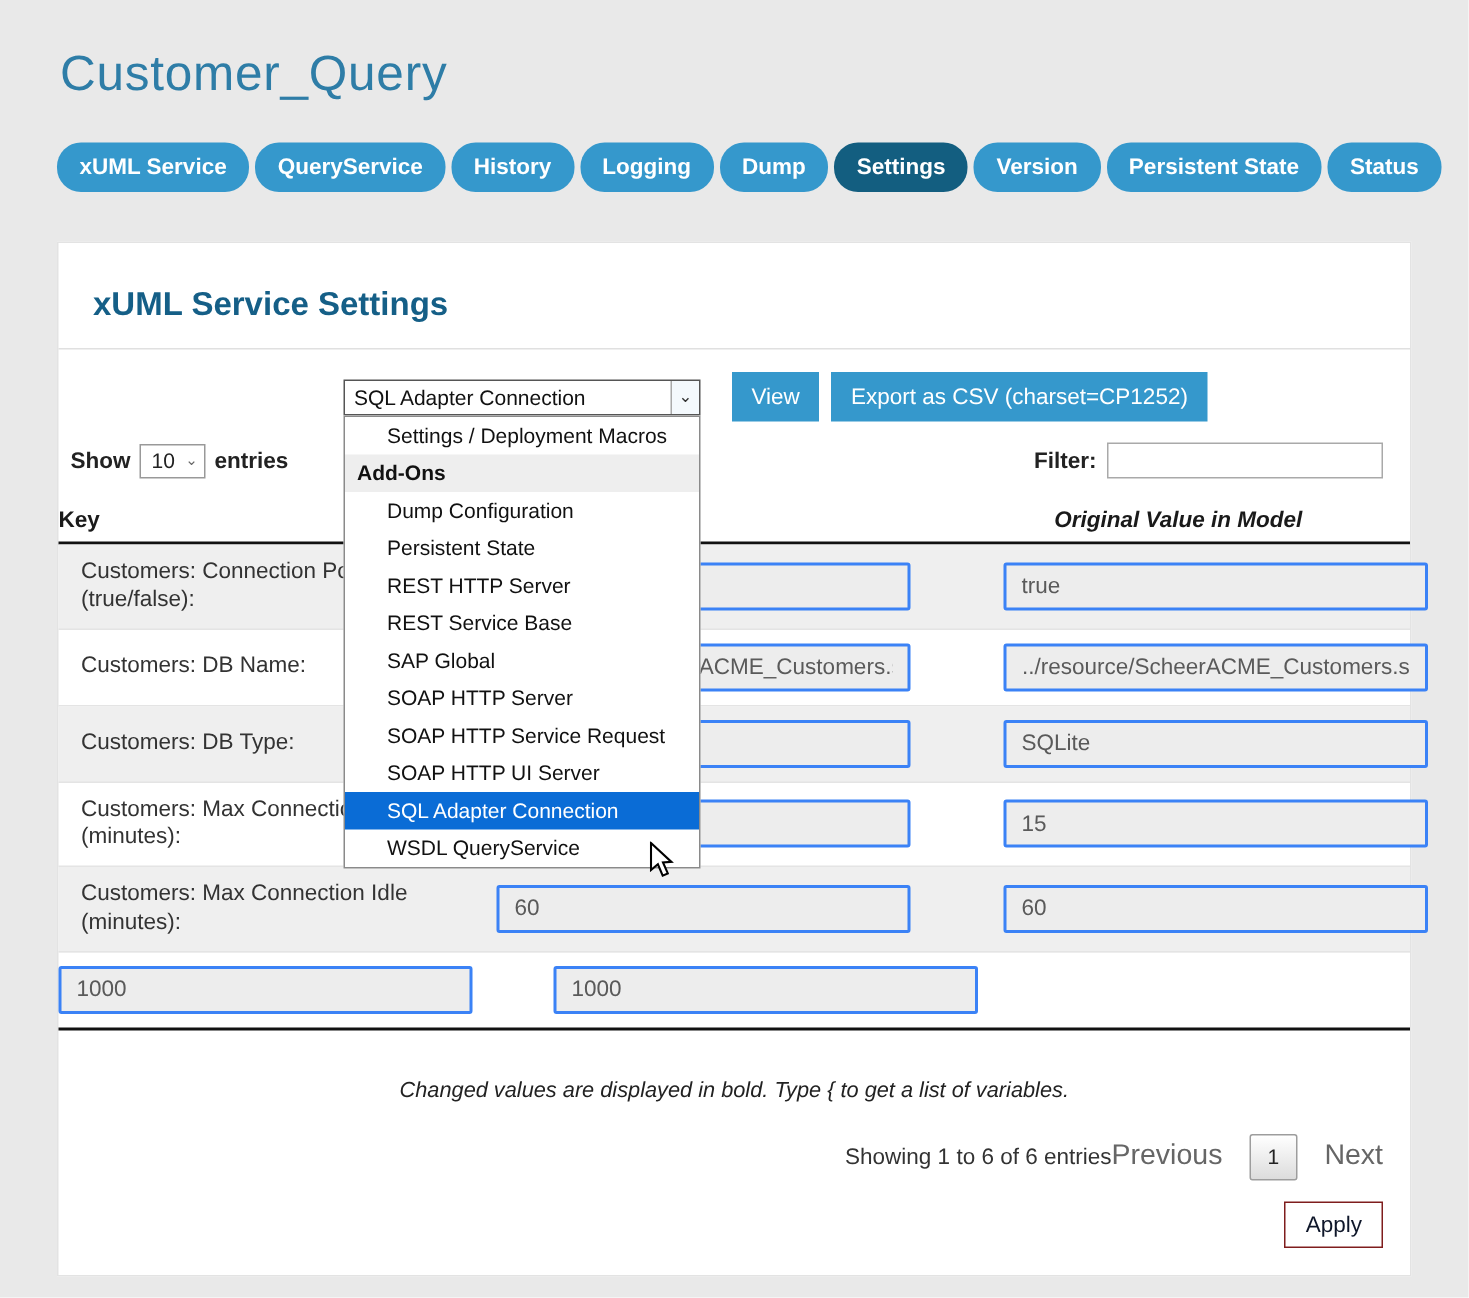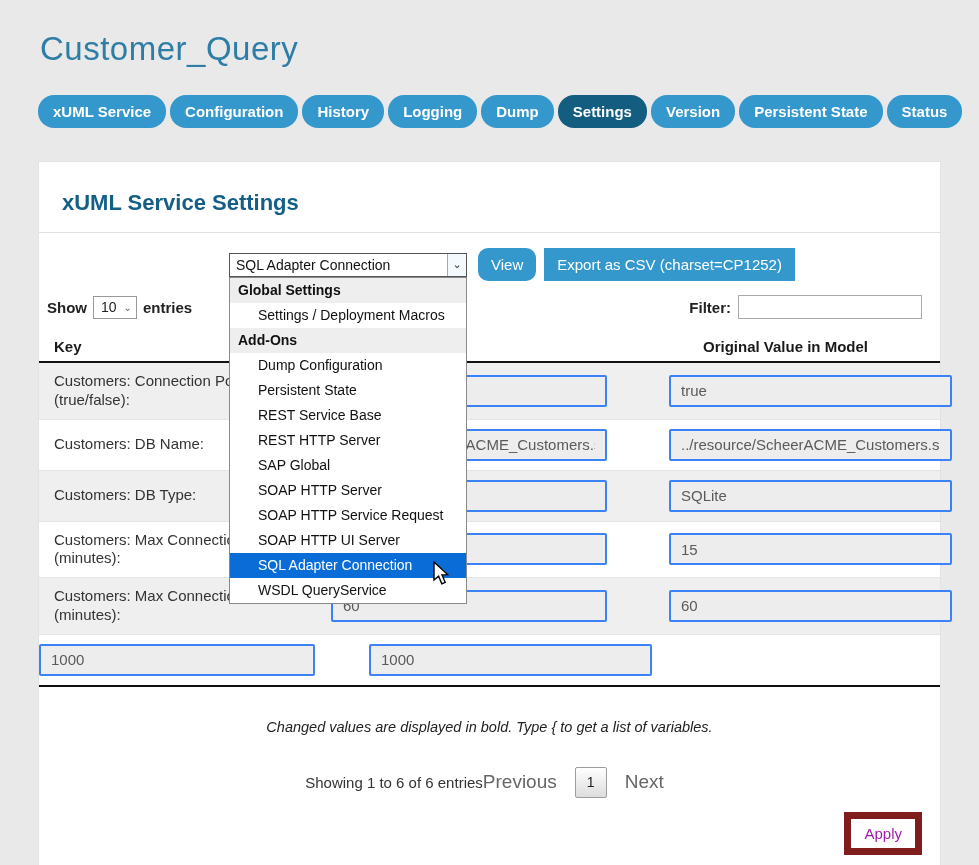--- a/index.html
+++ b/index.html
@@ -88,21 +88,21 @@
     background: #3598cc;
     color: #fff;
     border: none;
     height: 33px;
     padding: 0 13px;
     font-size: 15px;
     font-family: "Liberation Sans", sans-serif;
     cursor: pointer;
     white-space: nowrap;
   }
-  .btn-view { margin-left: 11px; border-radius: 10px; }
+  .btn-view { margin-left: 21px; }
   .btn-export { margin-left: 8px; }
   
   .info-row {
     display: flex;
     align-items: center;
     justify-content: space-between;
     margin-top: 14px;
     padding: 0 18px 0 8px;
     height: 24px;
   }
@@ -126,22 +126,22 @@
   }
   
   .tbl { margin-top: 13px; width: 100%; }
   .tbl-header {
     display: grid;
     grid-template-columns: 292px 300px 1fr;
     border-bottom: 2px solid #111;
     padding: 6px 0;
   }
   .tbl-header .hc { font-size: 15px; font-weight: bold; color: #1a1a1a; }
-  .hc-key { padding-left: 15px; }
-  .hc-orig { text-align: center; }
+  .hc-key { }
+  .hc-orig { text-align: center; font-style: italic; }
   .trow {
     display: grid;
     grid-template-columns: 292px 300px 1fr;
     align-items: center;
     padding: 9px 0;
     border-bottom: 1px solid #e4e4e4;
   }
   .trow:nth-child(even) { background: #efefef; }
   .trow:last-child { border-bottom: 2px solid #111; }
   .key-cell {
@@ -164,41 +164,41 @@
   .note {
     margin-top: 32px;
     text-align: center;
     font-size: 14.5px;
     font-style: italic;
     color: #222;
   }
   .footer-row {
     display: flex;
     align-items: center;
-    justify-content: center;
-    margin-top: 32px;
+    justify-content: flex-end;
+    margin-top: 21px;
     padding: 0 18px 0 8px;
   }
   .showing { font-size: 15px; color: #333; }
   .pager { display: flex; align-items: center; gap: 18px; }
   .pager .nav-link { font-size: 19px; color: #666; cursor: pointer; }
   .page-btn {
     min-width: 32px; height: 31px;
     border: 1px solid #9d9d9d;
     border-radius: 2px;
     background: linear-gradient(to bottom, #ffffff 0%, #dcdcdc 100%);
     font-size: 14px; color: #222;
     text-align: center; line-height: 29px;
     cursor: pointer;
   }
   .apply-row { display: flex; justify-content: flex-end; margin-top: 14px; padding-right: 18px; }
   .btn-apply {
     background: #fff;
-    border: 7px solid #7f1d1d;
-    color: #a21caf;
+    border: 1px solid #7f1d1d;
+    color: #0f172a;
     font-size: 15px;
     padding: 6px 13px;
     font-family: "Liberation Sans", sans-serif;
     cursor: pointer;
   }
   
   .dropdown {
     position: absolute;
     left: 190px;
     top: 115px;
@@ -227,21 +227,21 @@
   
   .cursor-icon { position: absolute; left: 433px; top: 561px; z-index: 30; pointer-events: none; }
 </style>
 </head>
 <body>
 
 <h1 class="page-title">Customer_Query</h1>
 
 <div class="tabbar">
   <div class="tab">xUML Service</div>
-  <div class="tab">Configuration</div>
+  <div class="tab">QueryService</div>
   <div class="tab">History</div>
   <div class="tab">Logging</div>
   <div class="tab">Dump</div>
   <div class="tab active">Settings</div>
   <div class="tab">Version</div>
   <div class="tab">Persistent State</div>
   <div class="tab">Status</div>
 </div>
 
 <div class="panel">
@@ -319,27 +319,26 @@
       <span class="page-btn">1</span>
       <span class="nav-link">Next</span>
     </div>
   </div>
 
   <div class="apply-row">
     <button class="btn-apply">Apply</button>
   </div>
 
   <div class="dropdown">
-    <div class="dd-item dd-group">Global Settings</div>
     <div class="dd-item">Settings / Deployment Macros</div>
     <div class="dd-item dd-group">Add-Ons</div>
     <div class="dd-item">Dump Configuration</div>
     <div class="dd-item">Persistent State</div>
+    <div class="dd-item">REST HTTP Server</div>
     <div class="dd-item">REST Service Base</div>
-    <div class="dd-item">REST HTTP Server</div>
     <div class="dd-item">SAP Global</div>
     <div class="dd-item">SOAP HTTP Server</div>
     <div class="dd-item">SOAP HTTP Service Request</div>
     <div class="dd-item">SOAP HTTP UI Server</div>
     <div class="dd-item highlight">SQL Adapter Connection</div>
     <div class="dd-item">WSDL QueryService</div>
   </div>
 </div>
 
 <svg class="cursor-icon" width="19" height="26" viewBox="0 0 19 26">

